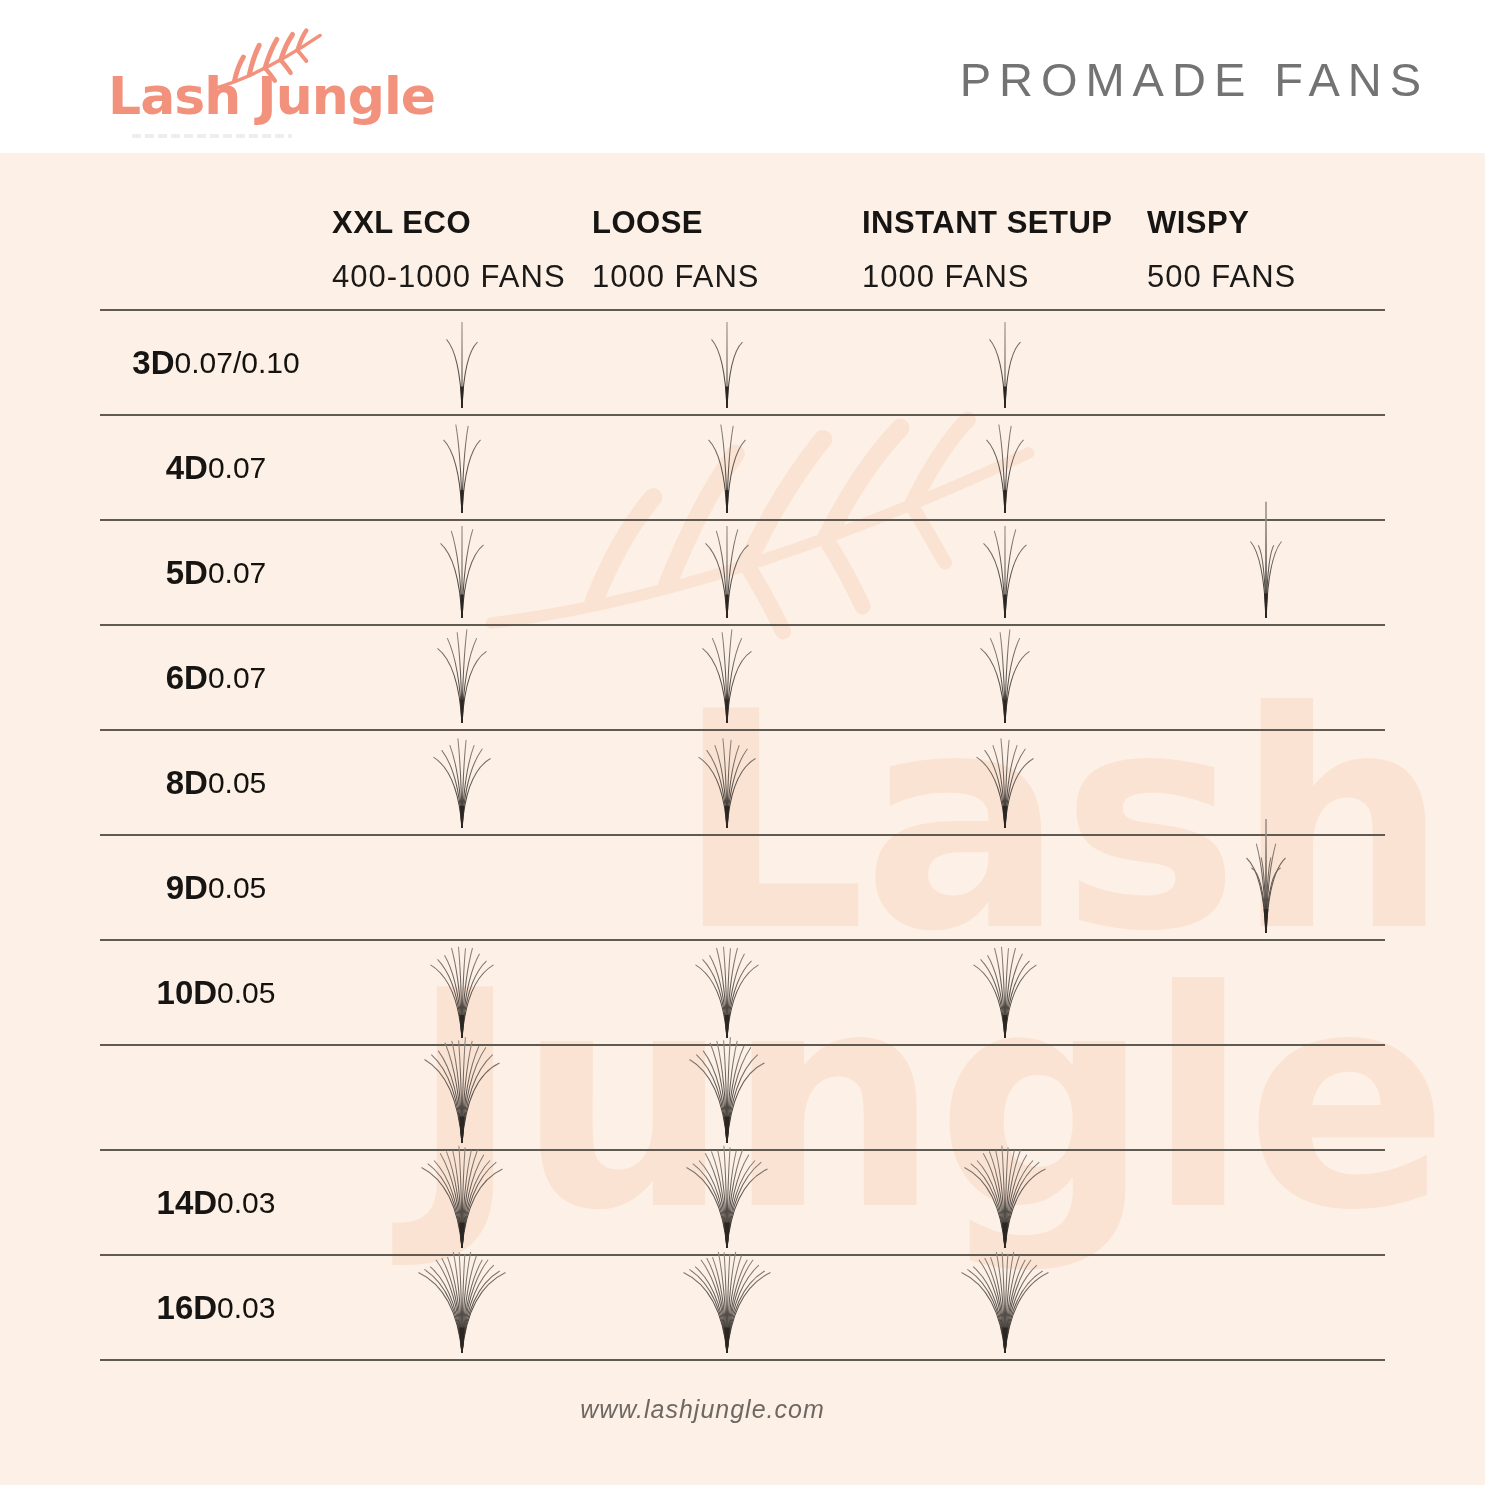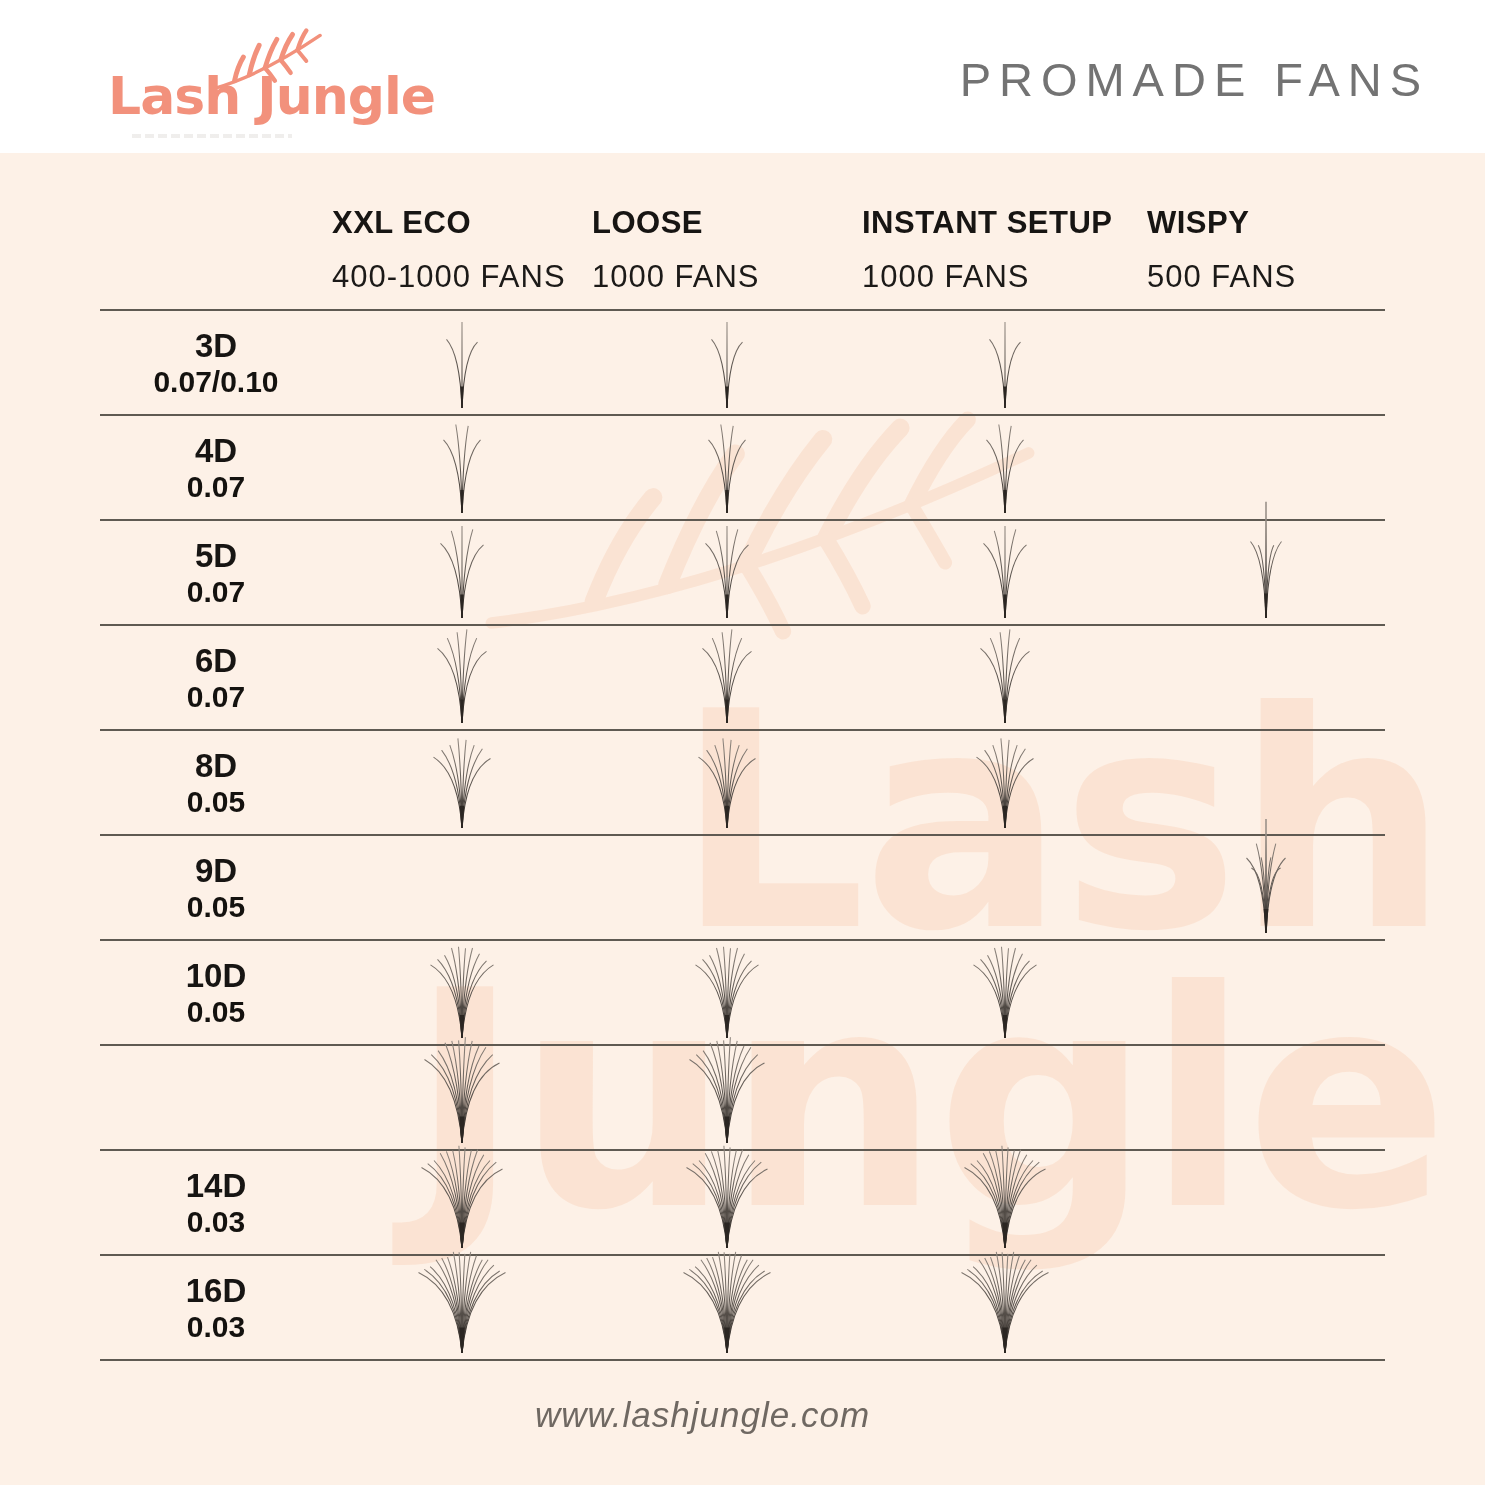--- a/index.html
+++ b/index.html
@@ -74,32 +74,32 @@
   .table{
     position:absolute;left:100px;top:156px;width:1285px;
     border-bottom:2px solid var(--line);
   }
   .row{
     display:grid;grid-template-columns:232px 260px 270px 285px 238px;
     height:105px;border-top:2px solid var(--line);
     position:relative;
   }
   .row-label{
-    display:flex;flex-direction:column;align-items:center;justify-content:center;
+    display:flex;align-items:center;justify-content:center;
     gap:0;color:var(--ink);
   }
   .row-size{font-weight:700;font-size:33px;}
-  .row-thickness{font-size:30px;font-weight:700;color:#14120f;}
+  .row-thickness{font-size:30px;font-weight:400;color:#14120f;}
   .fan-cell{position:relative;}
   .fan-cell svg{position:absolute;left:50%;bottom:5px;transform:translateX(-50%);overflow:visible;}
 
   
   .footer{
     position:absolute;left:0;top:1242px;width:1405px;text-align:center;
-    font-size:35px;font-style:italic;color:var(--footer);letter-spacing:1px;
+    font-size:25px;font-style:italic;color:var(--footer);letter-spacing:1px;
   }
 </style>
 </head>
 <body>
 
 <div class="page">
 
   <header class="header">
     <div class="logo">
       <svg class="logo-leaf" viewBox="0 0 120 70">

